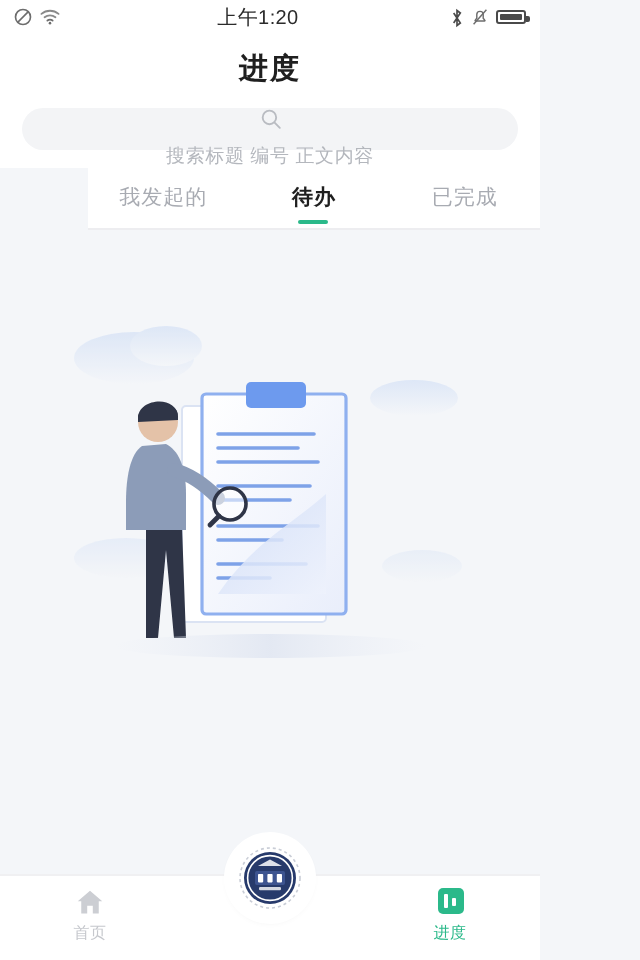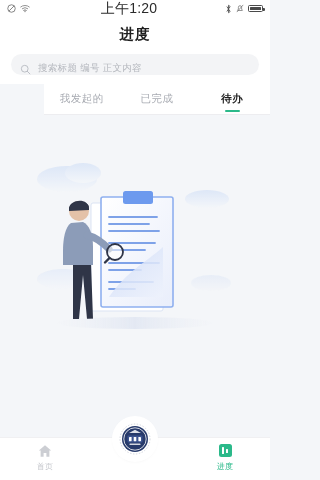--- a/index.html
+++ b/index.html
@@ -12,38 +12,38 @@
   .phone { position:relative; width:270px; height:480px; background:#f4f6f9; display:flex; flex-direction:column; }
 
   
   .statusbar {
     height:17px; background:#ffffff; flex:0 0 17px;
     display:flex; align-items:center; padding:0 7px;
     font-size:8.5px; color:#2b2b2b;
   }
   .sb-left { display:flex; align-items:center; gap:4px; }
   .sb-right { display:flex; align-items:center; gap:4px; margin-left:auto; }
-  .sb-center { position:absolute; left:0; right:12px; text-align:center; font-size:14px; color:#2b2b2b; letter-spacing:.2px; pointer-events:none; }
+  .sb-center { position:absolute; left:0; right:12px; text-align:center; font-size:10px; color:#2b2b2b; letter-spacing:.2px; pointer-events:none; }
   .ic { display:inline-block; line-height:0; }
   .battery { width:15px; height:7.5px; border:1px solid #4a4a4a; border-radius:1.5px; position:relative; }
   .battery::after{content:"";position:absolute;right:-2.5px;top:2px;width:1.5px;height:3.5px;background:#4a4a4a;border-radius:0 1px 1px 0;}
   .battery i{position:absolute;left:1px;top:1px;bottom:1px;width:11px;background:#4a4a4a;border-radius:.5px;display:block;}
 
   
   .navbar {
     flex:0 0 34px; background:#ffffff;
     display:flex; align-items:center; justify-content:center;
   }
   .nav-title { font-size:14.5px; color:#1f1f1f; font-weight:600; letter-spacing:1px; }
 
   
   .searchwrap { background:#ffffff; padding:3px 11px 9px; flex:0 0 auto; }
   .searchbox {
     height:21px; background:#f3f4f6; border-radius:11px;
-    display:flex; align-items:flex-end; padding:0 9px; gap:7px;
+    display:flex; align-items:center; padding:0 9px; gap:7px;flex-direction:column;
   }
   .search-text { font-size:9.5px; color:#b4b7bd; letter-spacing:.3px; white-space:nowrap; }
 
   
   .tabs {
     flex:0 0 31px; background:#ffffff;
     display:flex; align-items:stretch;
     border-bottom:1px solid #ededf0;
     margin-left:44px;
   }
@@ -132,26 +132,26 @@
       </span>
       <span class="search-text">搜索标题 编号 正文内容</span>
     </div>
   </div>
 
   <div class="tabs">
     <div class="tab">
       <span>我发起的</span>
       <div class="under"></div>
     </div>
+    <div class="tab active">
+      <span>待办</span>
+      <div class="under"></div>
+    </div>
     <div class="tab">
       <span>已完成</span>
-      <div class="under"></div>
-    </div>
-    <div class="tab active">
-      <span>待办</span>
       <div class="under"></div>
     </div>
   </div>
 
   <div class="content">
     <div class="illus">
       <svg width="200" height="190" viewBox="0 0 200 190">
         <defs>
           <linearGradient id="gDoc" x1="0" y1="0" x2="1" y2="1">
             <stop offset="0%" stop-color="#ffffff"></stop>

